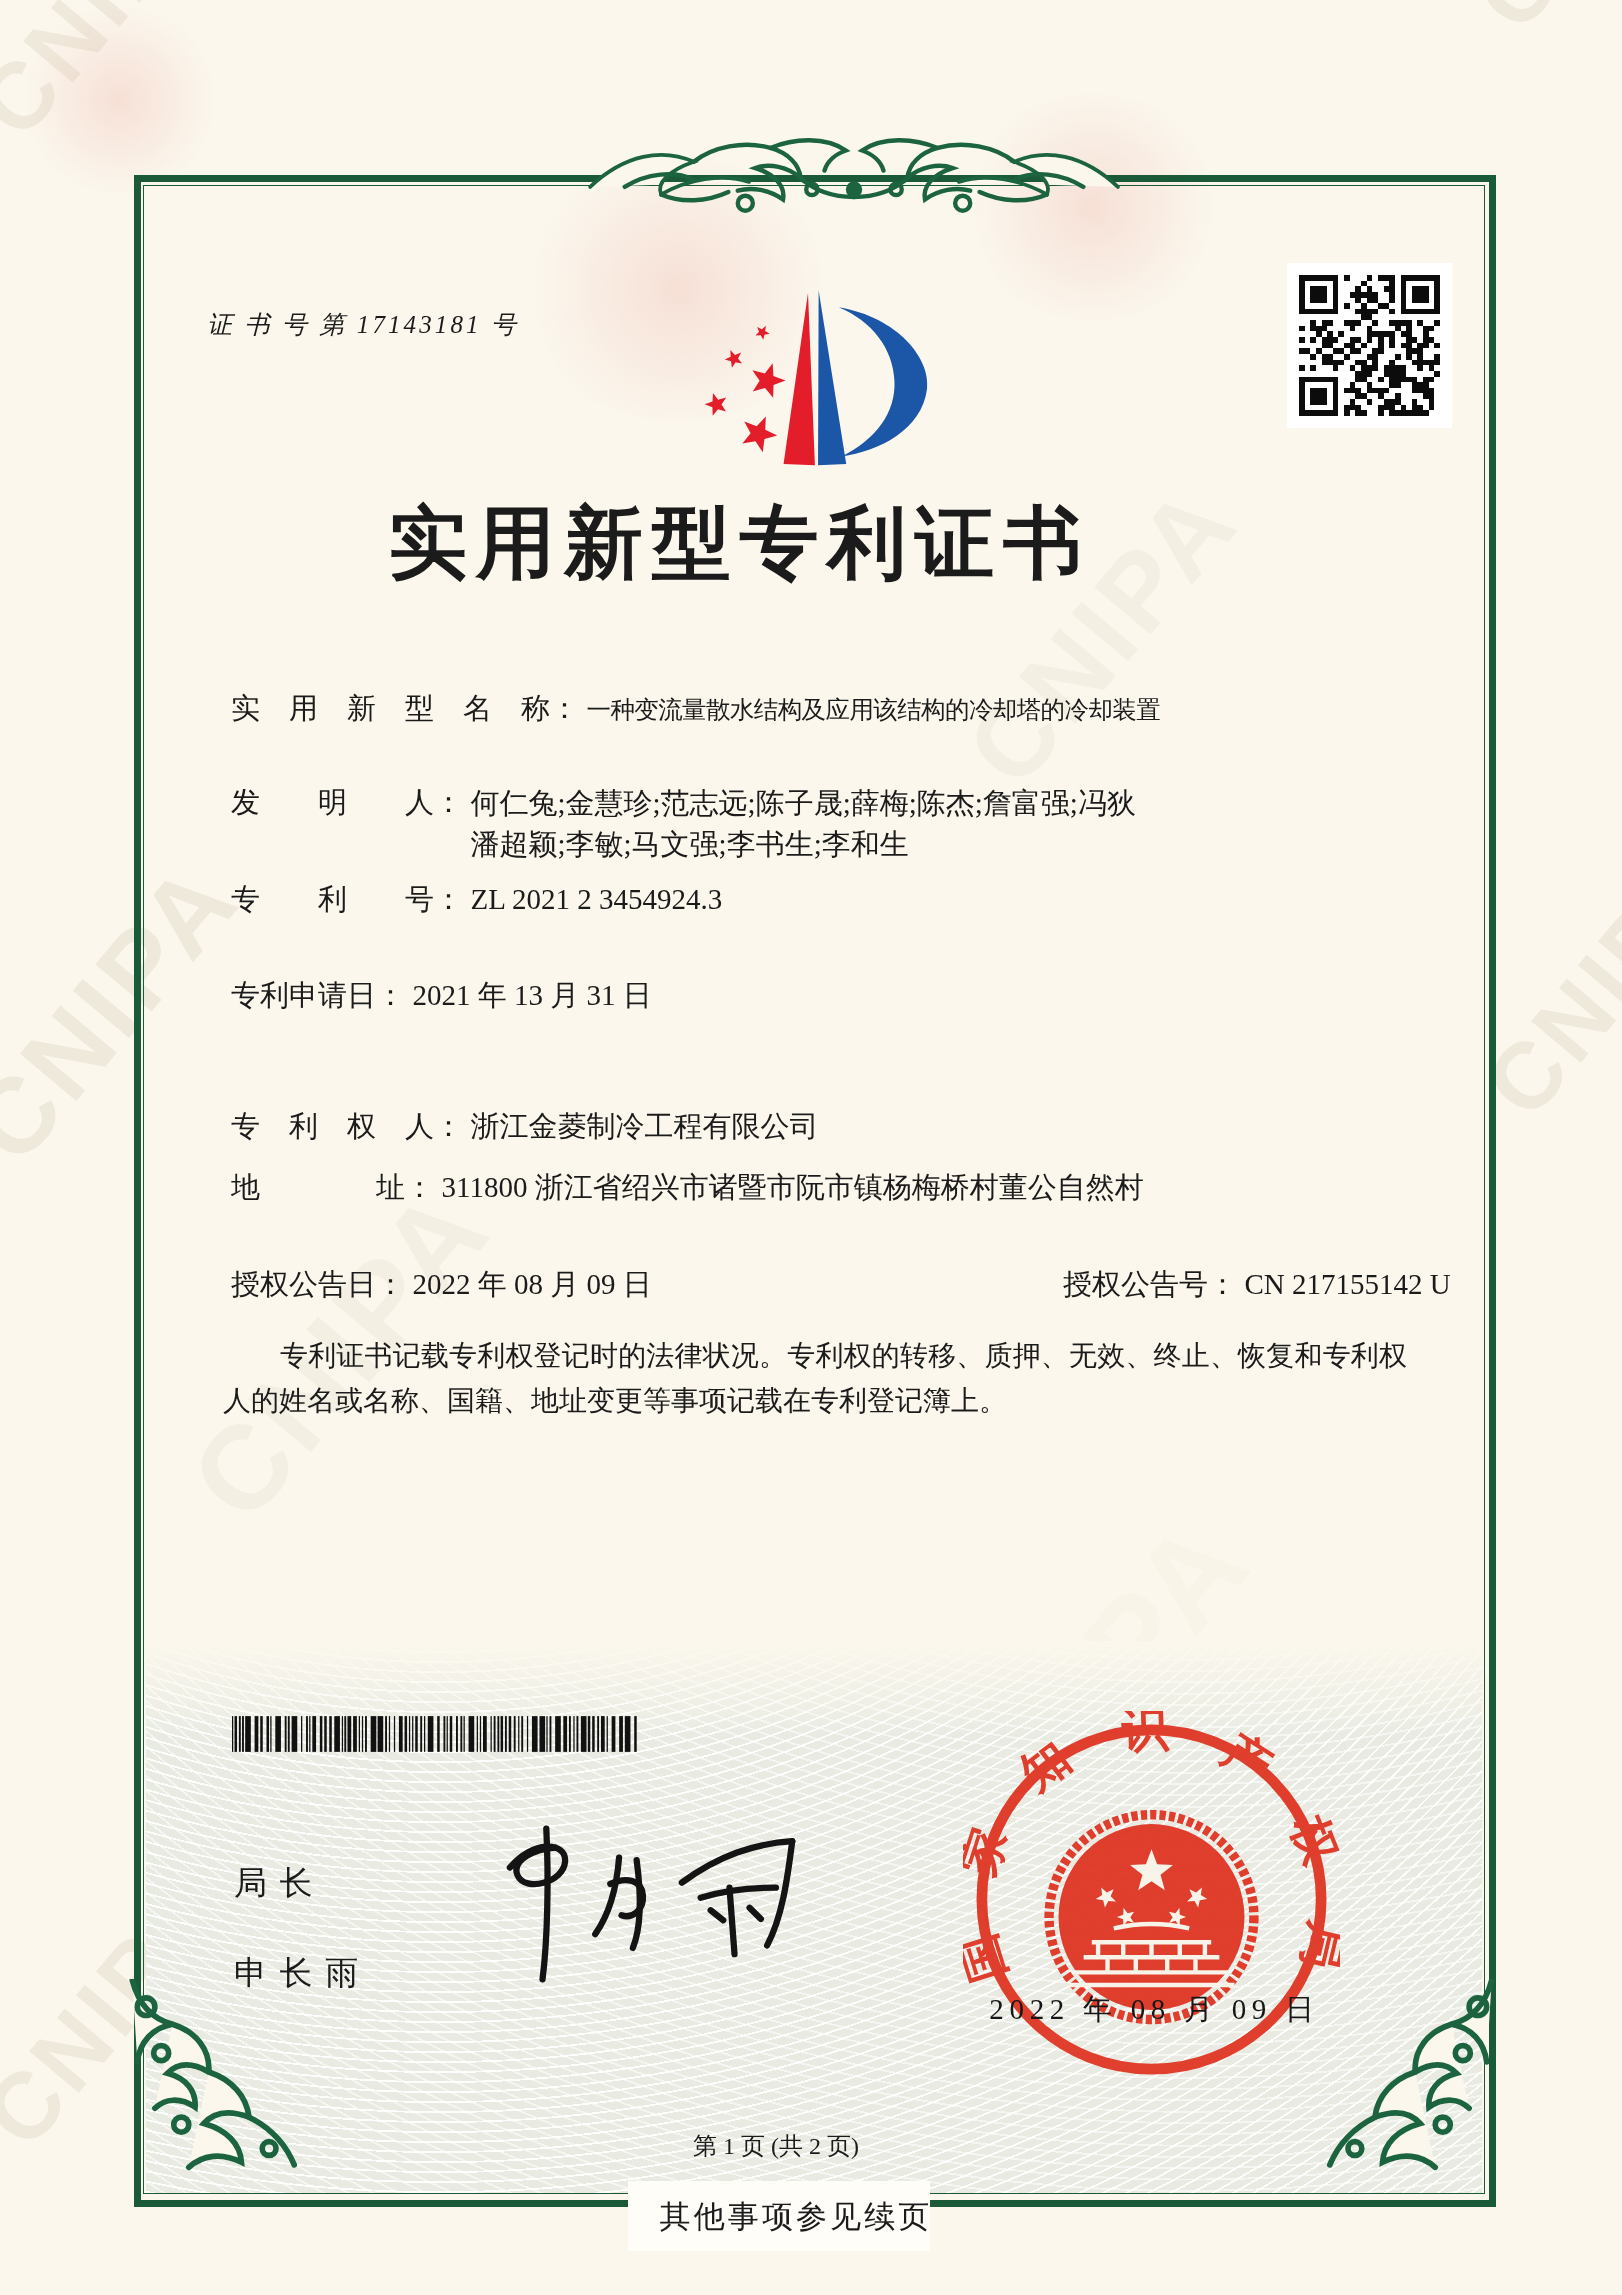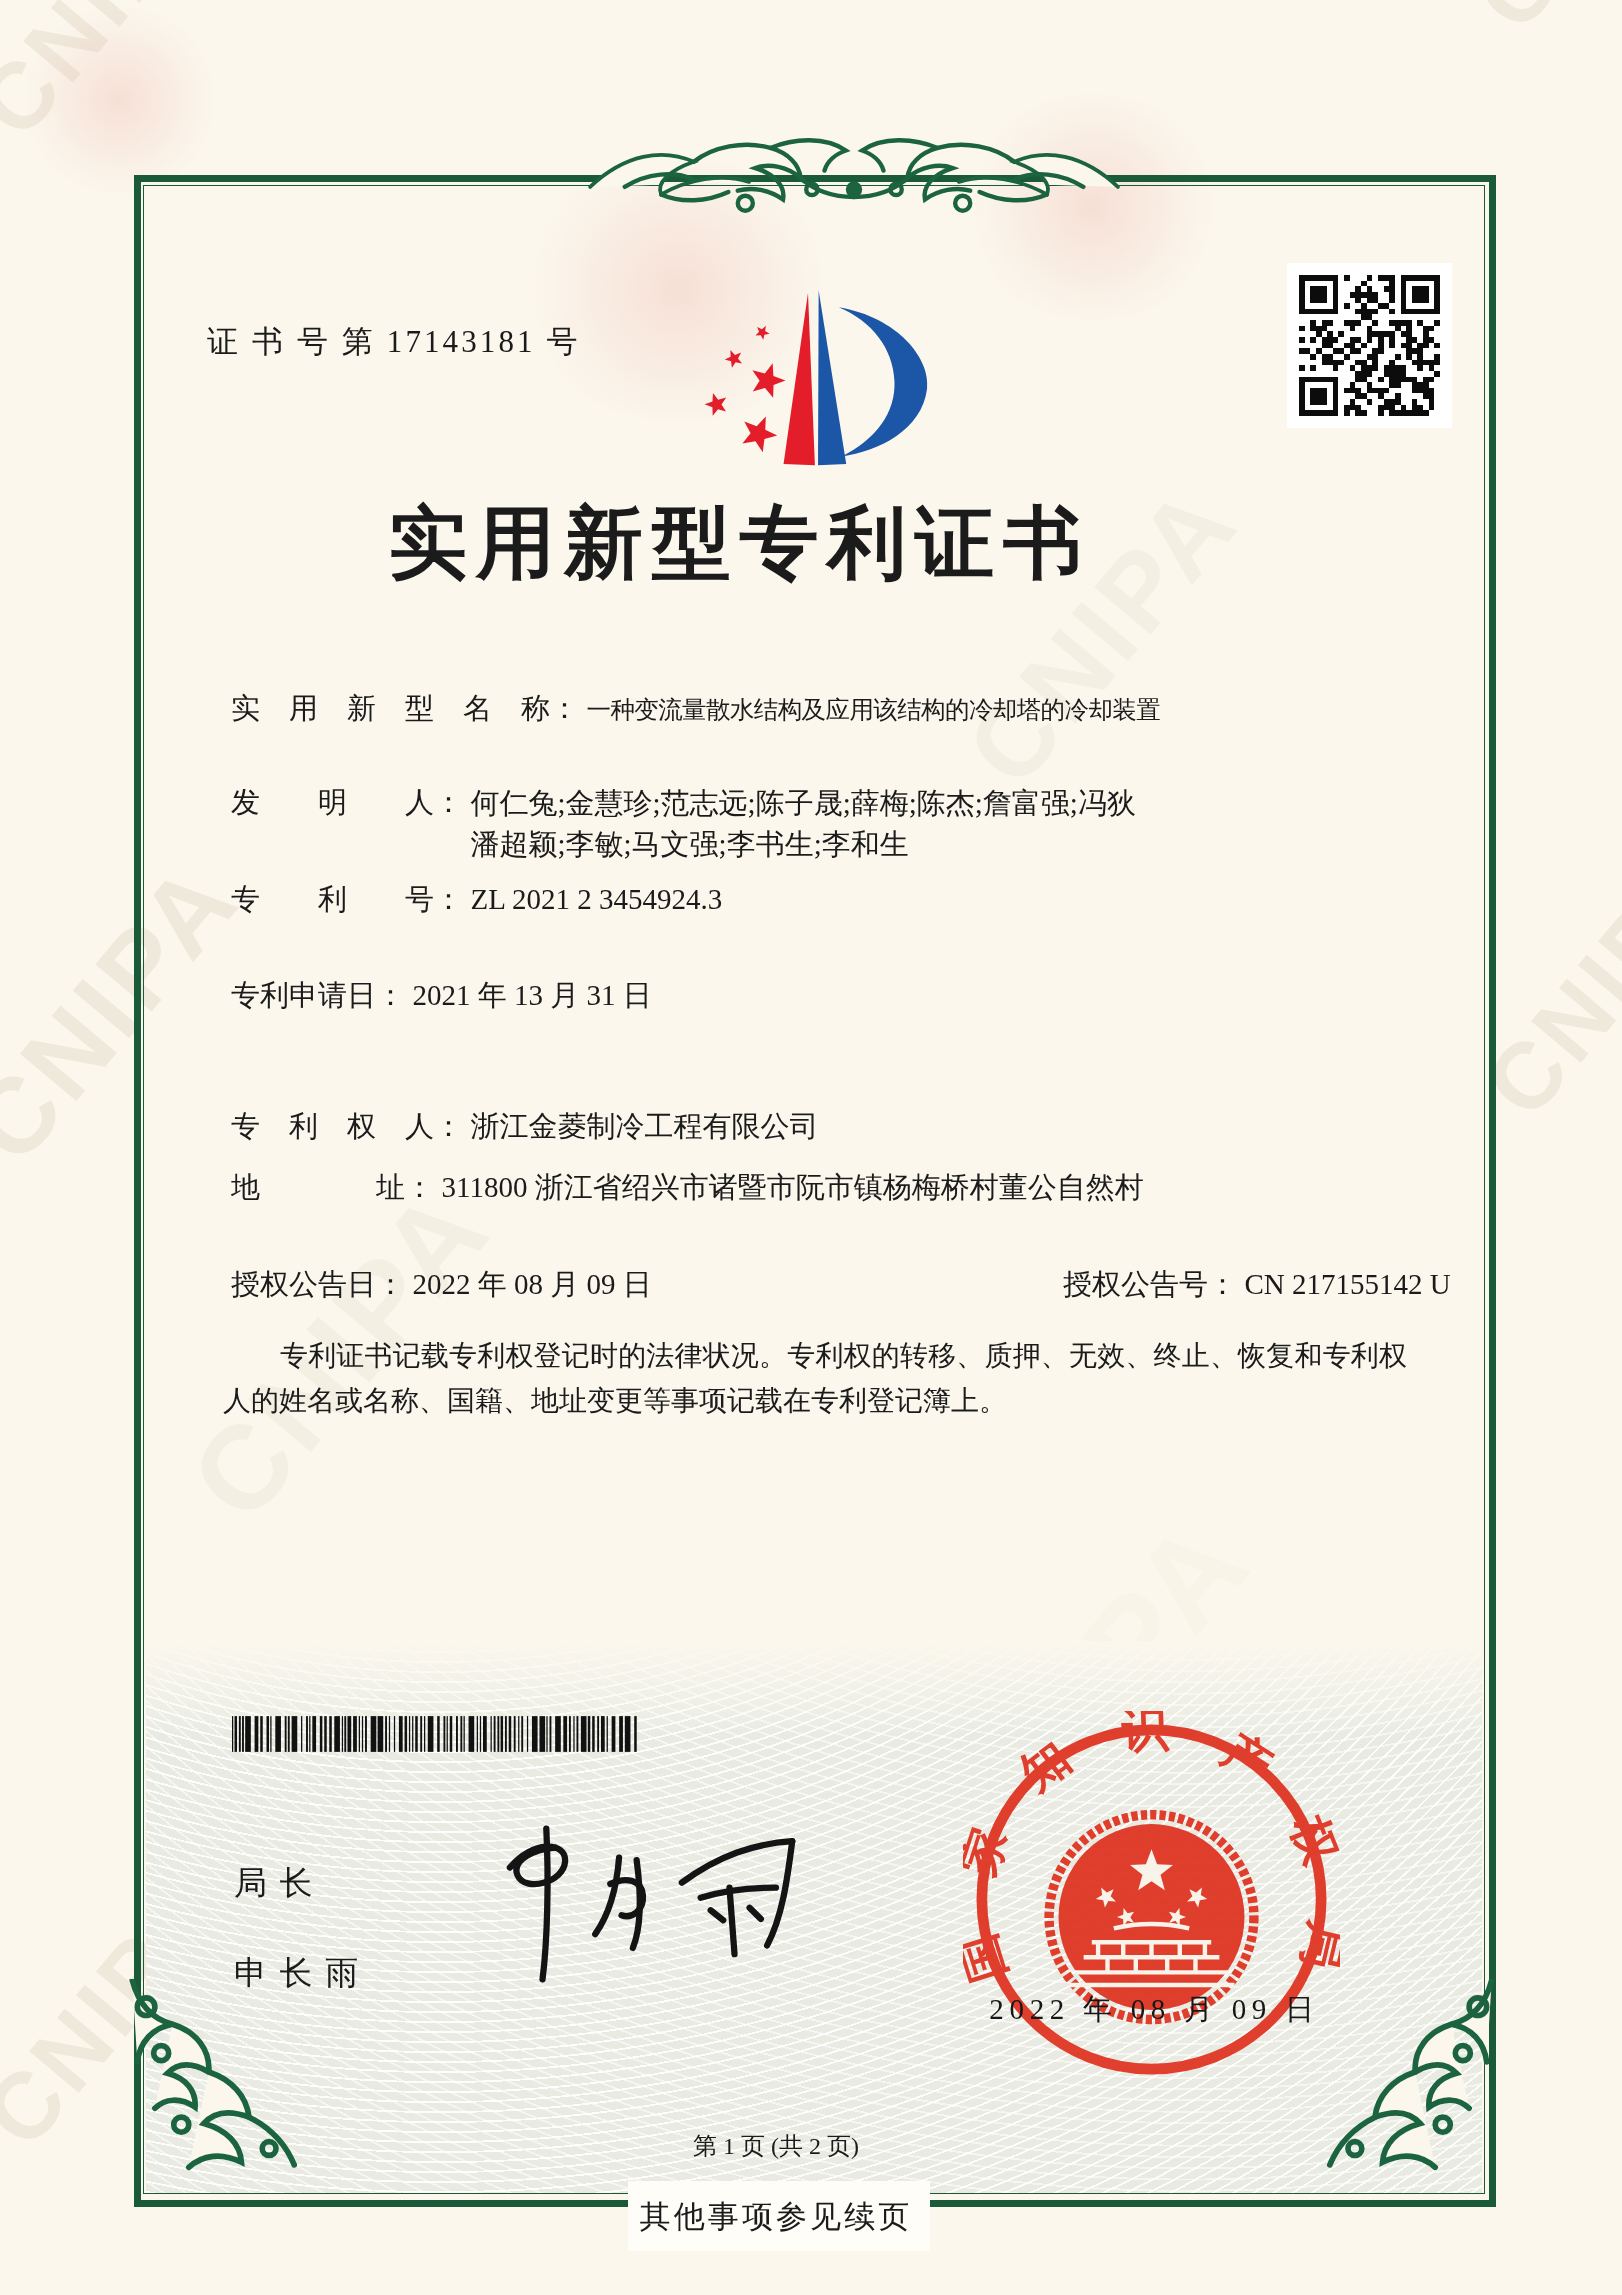--- a/index.html
+++ b/index.html
@@ -24,21 +24,21 @@
                border:1.9px solid #1a5a39;}
   
   .wave-panel{position:absolute;left:146px;top:1641px;width:1336px;height:552px;
     background-color:#e9ebe2;
     background-image:
       repeating-radial-gradient(circle 1131px at 22% -848px, rgba(255,255,255,0) 0 8.2px, rgba(255,255,255,.9) 8.2px 10px),
       repeating-radial-gradient(circle 1445px at 78% -1099px, rgba(255,255,255,0) 0 9.4px, rgba(255,255,255,.55) 9.4px 11.3px);}
   .wave-panel::before{content:"";position:absolute;left:0;top:0;width:100%;height:94px;
     background:linear-gradient(#fbf7ed,rgba(251,247,237,0));}
   
-  .cert-no{position:absolute;left:207px;top:321px;font-size:31px;letter-spacing:3.1px;}
+  .cert-no{position:absolute;left:207px;top:308px;font-size:25px;letter-spacing:3.1px;font-style:italic;}
   .logo{position:absolute;left:685px;top:281px;}
   .qr-box{position:absolute;left:1287px;top:263px;width:165px;height:165px;background:#fff;
           display:flex;align-items:center;justify-content:center;}
   .title{position:absolute;left:0;top:491px;width:1479px;text-align:center;
          font-size:79px;font-weight:bold;letter-spacing:8.8px;}
   
   .row{position:absolute;left:231px;font-size:29px;line-height:38px;white-space:nowrap;}
   .row .val{margin-left:7.5px;}
   .val-name{font-size:24.5px;letter-spacing:-0.6px;}
   .val-pre{white-space:pre-line;display:inline-block;vertical-align:top;line-height:41px;}
@@ -51,21 +51,21 @@
   .barcode{position:absolute;left:232px;top:1716px;}
   .director-title{position:absolute;left:234px;top:1861px;font-size:33px;letter-spacing:12.6px;}
   .director-name{position:absolute;left:234px;top:1927px;font-size:33px;letter-spacing:12.6px;margin-top:24px;}
   .signature{position:absolute;left:471px;top:1821px;}
   .seal{position:absolute;left:963px;top:1711px;}
   .seal-date{position:absolute;left:988px;top:1990px;width:333px;text-align:center;
              font-size:29px;letter-spacing:5.7px;color:#161616;}
   .page-info{position:absolute;left:0;top:2105px;width:1552px;text-align:center;font-size:24px;margin-top:25px;}
   .note-box{position:absolute;left:628px;top:2181px;width:302px;height:70px;background:#fffdf7;}
   .note{position:absolute;left:0;top:2196px;width:1552px;text-align:center;
-        font-size:31px;letter-spacing:3.1px;}
+        font-size:31px;letter-spacing:3.1px;padding-left:20px;}
   .orn{position:absolute;}
   svg{display:block;}
 </style>
 </head>
 <body>
 
 <div class="page">
 
   <div class="wm" style="left:-44px;top:88px;font-size:94px;">CNIPA</div>
   <div class="wm" style="left:1454px;top:-19px;font-size:94px;">CNIPA</div>

